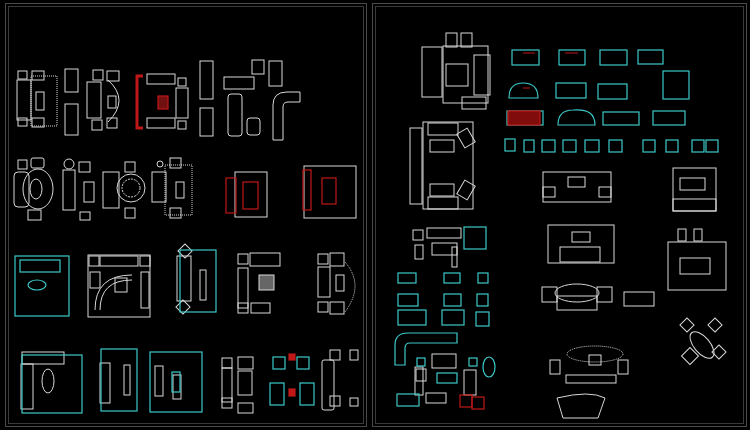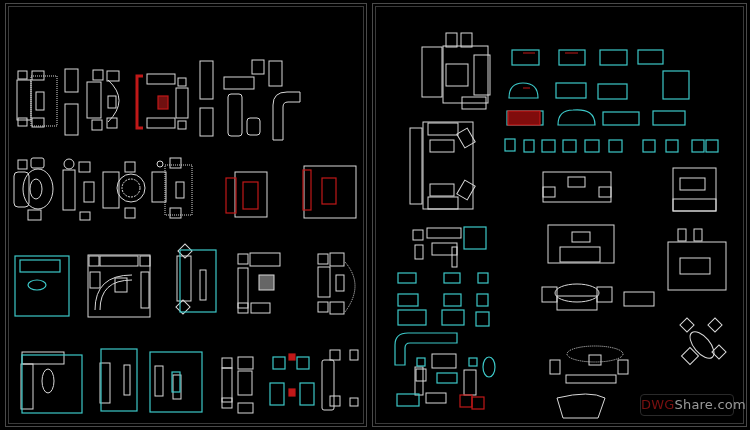--- a/index.html
+++ b/index.html
@@ -251,16 +251,13 @@
         <rect x="322" y="178" width="14" height="26"></rect>
       <rect x="289" y="354" width="6" height="6" fill="#c01818"></rect>
         <rect x="289" y="389" width="6" height="7" fill="#c01818"></rect>
       <rect x="508" y="111" width="32" height="14" fill="#800c0c"></rect>
         <rect x="460" y="395" width="12" height="12"></rect>
         <rect x="472" y="397" width="12" height="12"></rect>
       <path d="M523 53 H535 M565 53 H578 M523 88 H530"></path>
     </g>
   </svg>
 
-  <div class="watermark">
-    <span class="wm-a">DWG</span><span class="wm-b">Share.com</span>
-  </div>
 </div>
 
 </body></html>

